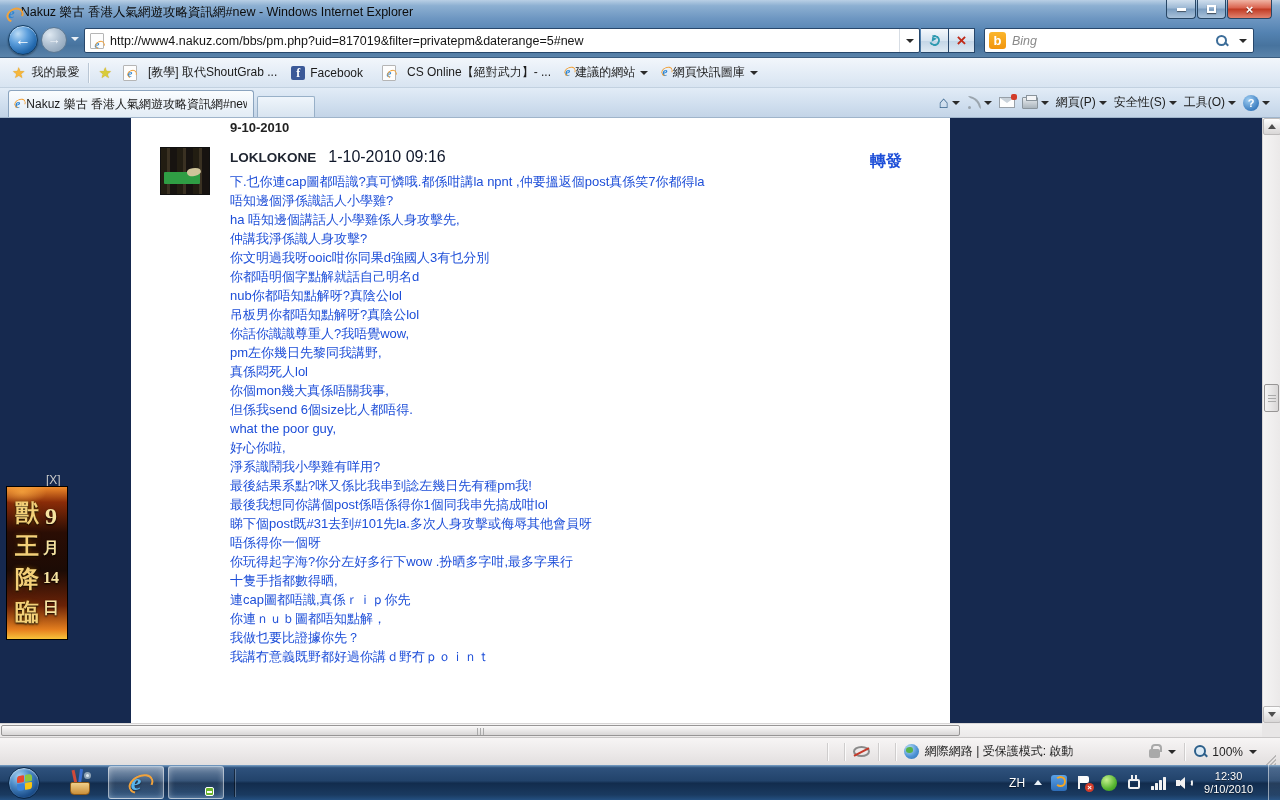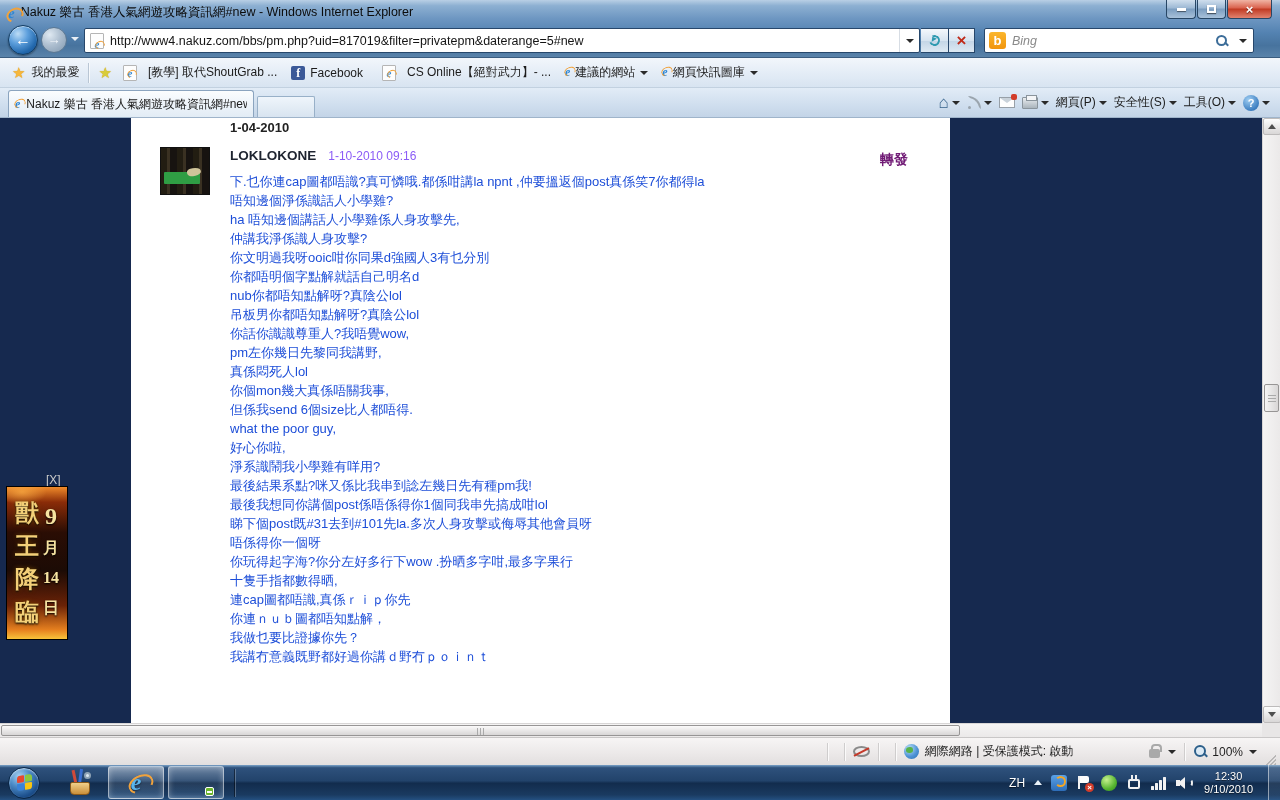--- a/index.html
+++ b/index.html
@@ -96,22 +96,22 @@
   
   .viewport { position:relative; height:619px; background:#16294f; overflow:hidden; }
   .content-panel { position:absolute; left:131px; top:0; width:819px; height:605px; background:#fff; overflow:hidden; }
   .date-header { position:absolute; left:99px; top:2px; font-size:13px; font-weight:bold; color:#222; }
   .avatar { position:absolute; left:29px; top:29px; width:50px; height:48px;
     background:repeating-linear-gradient(90deg,#221d12 0 6px,#3a3122 6px 9px,#171310 9px 16px); border:1px solid #111; }
   .avatar-sign { position:absolute; left:3px; top:24px; width:36px; height:12px; background:#2f9e44; border-radius:1px; }
   .avatar-logo { position:absolute; left:26px; top:20px; width:14px; height:8px; background:#cfc49a; border-radius:40% 60% 50% 50%; transform:rotate(-12deg); }
   .author-row { position:absolute; left:99px; top:30px; display:flex; align-items:baseline; gap:12px; }
   .author-name { font-size:13.5px; font-weight:bold; color:#1e2430; }
-  .post-time { font-size:12px; color:#8b5cf6; }
-  .forward-link { position:absolute; right:42px; top:33px; font-size:14px; font-weight:bold; color:#701a75; }
+  .post-time { font-size:16px; color:#0f172a; }
+  .forward-link { position:absolute; right:48px; top:33px; font-size:16px; font-weight:bold; color:#1d4ed8; }
   .message-body { position:absolute; left:99px; top:54px; right:30px; font-size:13px; line-height:19px; color:#1d4ed8; }
 
   .ad-close { position:absolute; left:46px; top:355px; font-size:12px; color:#c9c9c9; }
   .ad-banner { position:absolute; left:6px; top:368px; width:62px; height:154px; overflow:hidden;
     background:linear-gradient(180deg,#f08a2a 0%,#8a2c08 10%,#2a0d04 30%,#1c0b05 55%,#6a2207 78%,#e6801f 94%,#f8c33a 100%);
     border:1px solid #000; display:flex; justify-content:center; }
   .ad-banner::before { content:""; position:absolute; left:-10px; top:-8px; width:50px; height:26px; background:radial-gradient(ellipse,#ffb347aa,transparent 70%); }
   .ad-col1 { width:28px; margin-top:10px; font-family:"Liberation Serif",serif; font-weight:bold; font-size:24px; line-height:33px;
     word-break:break-all; color:#f3d078; text-shadow:0 1px 2px #000, 0 0 4px #7a4a00; }
   .ad-col2 { display:flex; flex-direction:column; align-items:center; margin-top:12px; color:#f7e3a1;
@@ -338,21 +338,21 @@
       <div class="ad-col1">獸王降臨</div>
       <div class="ad-col2">
         <span class="big">9</span>
         <span class="med">月</span>
         <span class="med">14</span>
         <span class="med">日</span>
       </div>
     </div>
 
     <div class="content-panel">
-      <div class="date-header">1-04-2010</div>
+      <div class="date-header">9-10-2010</div>
       <div class="avatar">
         <span class="avatar-sign"></span>
         <span class="avatar-logo"></span>
       </div>
       <div class="author-row">
         <span class="author-name">LOKLOKONE</span>
         <span class="post-time">1-10-2010 09:16</span>
       </div>
       <span class="forward-link">轉發</span>
       <div class="message-body">

